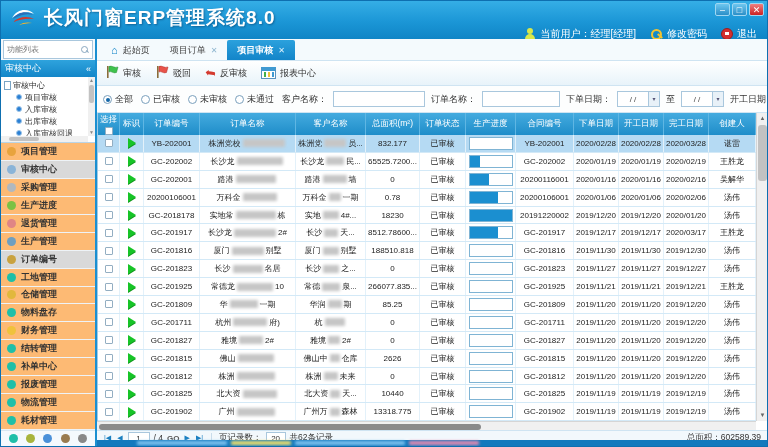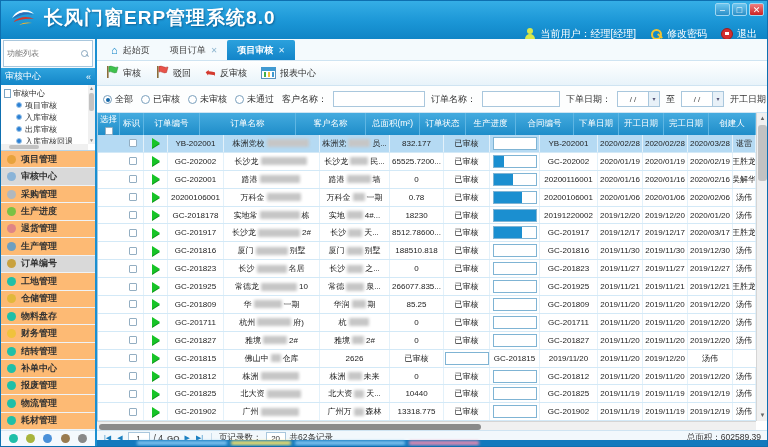--- a/index.html
+++ b/index.html
@@ -25,21 +25,21 @@
   .ic-user::before { content:""; position:absolute; left:3px; top:0; width:6px; height:6px; border-radius:50%; background:#d8e84a; }
   .ic-user::after { content:""; position:absolute; left:1px; top:6px; width:10px; height:6px; border-radius:5px 5px 0 0; background:#d8e84a; }
   .ic-key { width:13px; height:13px; position:relative; }
   .ic-key::before { content:""; position:absolute; left:1px; top:1px; width:7px; height:7px; border:2px solid #f4c430; border-radius:50%; }
   .ic-key::after { content:""; position:absolute; left:7px; top:7px; width:6px; height:2px; background:#f4c430; transform:rotate(40deg); }
   .ic-power { width:12px; height:12px; border-radius:50%; background:radial-gradient(circle at 50% 45%, #fff 0 2px, #d32f2f 2px); position:relative; border:1px solid #9e1b1b; }
 
   
   .sidebar { position:absolute; left:0; top:38px; width:96px; bottom:0; background:#f4f9fd;
     border-right:2px solid #1a8fd1; display:flex; flex-direction:column; }
-  .fsearch { height:27px; margin:1px 2px; background:#fff; border:1px solid #a9c7dd; display:flex; align-items:center; padding:0 3px; }
+  .fsearch { height:19px; margin:1px 2px; background:#fff; border:1px solid #a9c7dd; display:flex; align-items:center; padding:0 3px; }
   .fsearch input { flex:1; width:60px; border:none; outline:none; font-size:8px; color:#999; background:transparent; }
   .ic-mag { width:8px; height:8px; position:relative; flex:none; }
   .ic-mag::before { content:""; position:absolute; left:0; top:0; width:5px; height:5px; border:1px solid #8aa8c0; border-radius:50%; }
   .ic-mag::after { content:""; position:absolute; left:5px; top:5px; width:3px; height:1px; background:#8aa8c0; transform:rotate(45deg); }
   .panel-hdr { height:17px; background:linear-gradient(180deg,#2ea3dd,#1486c8); color:#fff; font-size:9px;
     display:flex; align-items:center; padding:0 4px; justify-content:space-between; }
   .panel-hdr .collapse { font-size:9px; cursor:pointer; }
   .tree { height:66px; background:#fff; border-bottom:1px solid #b9d4e6; position:relative; overflow:hidden; padding:2px 0 0 3px; }
   .tree-root { font-size:8px; color:#333; display:flex; align-items:center; gap:2px; height:12px; }
   .tree-doc { width:7px; height:9px; border:1px solid #7aa4c4; background:#fff; flex:none; }
@@ -84,21 +84,21 @@
   .datebox { display:flex; align-items:center; height:16px; border:1px solid #a9c7dd; background:#fff; }
   .datebox .dval { width:30px; font-size:8px; color:#444; text-align:center; }
   .datebox .dbtn { width:11px; height:14px; background:#e8f1f8; border-left:1px solid #a9c7dd; font-size:6px; color:#557; text-align:center; line-height:14px; cursor:pointer; }
 
   .grid { position:absolute; left:0; top:74px; right:11px; height:308px; border-left:1px solid #9fcbe5; }
   .ghead { display:grid; grid-template-columns:var(--cols); height:22px;
     background:linear-gradient(180deg,#44abdf,#1f8dc9); color:#fff; font-size:8.5px; }
   .ghead .hc { display:flex; flex-direction:column; align-items:center; justify-content:center; gap:1px;
     border-right:1px solid #5fb6e3; overflow:hidden; }
   .gbody { position:absolute; left:0; top:22px; right:0; bottom:0; overflow:hidden; background:#fff; }
-  .trow { display:grid; grid-template-columns:var(--cols); height:17.9px; background:#fff; border-bottom:1px solid #d3e9f7; cursor:pointer;padding-left:24px; }
+  .trow { display:grid; grid-template-columns:var(--cols); height:17.9px; background:#fff; border-bottom:1px solid #d3e9f7; cursor:pointer; }
   .trow.sel { background:#b5daf3; }
   .trow .c { display:flex; align-items:center; justify-content:center; font-size:8px; color:#222;
     border-right:1px solid #e3f1fa; overflow:hidden; white-space:nowrap; }
   .cb { width:8px; height:8px; border:1px solid #93aec2; background:#fff; border-radius:1px; }
   .tri { width:0; height:0; border-left:8px solid #17c427; border-top:5px solid transparent; border-bottom:5px solid transparent; filter:drop-shadow(0 1px 0 #0d8f18); }
   .mask { display:inline-block; height:8px; background:#c6c6c6; border-radius:1px; filter:blur(1.5px); margin:0 2px; vertical-align:middle; }
   .pbox { width:44px; height:13px; border:1px solid #7fb4d4; background:#fff; display:block; }
   .pfill { display:block; height:100%; background:#1b8fd0; }
 
   .vscroll { position:absolute; right:0; top:74px; width:11px; height:308px; background:#f0f0f0; border-left:1px solid #d5d5d5; }
@@ -801,20 +801,25 @@
 
           <div class="trow">
             <div class="c">
               <span class="cb"></span>
             </div>
             <div class="c">
               <span class="tri"></span>
             </div>
             <div class="c">GC-201815</div>
             <div class="c">
+              <span>佛山</span>
+              <span class="mask" style="width: 36px;"></span>
+              <span></span>
+            </div>
+            <div class="c">
               <span>佛山中</span>
               <span class="mask" style="width: 10px;"></span>
               <span>仓库</span>
             </div>
             <div class="c">2626</div>
             <div class="c">已审核</div>
             <div class="c">
               <span class="pbox">
                 <span class="pfill" style="width: 0%;"></span>
               </span>

